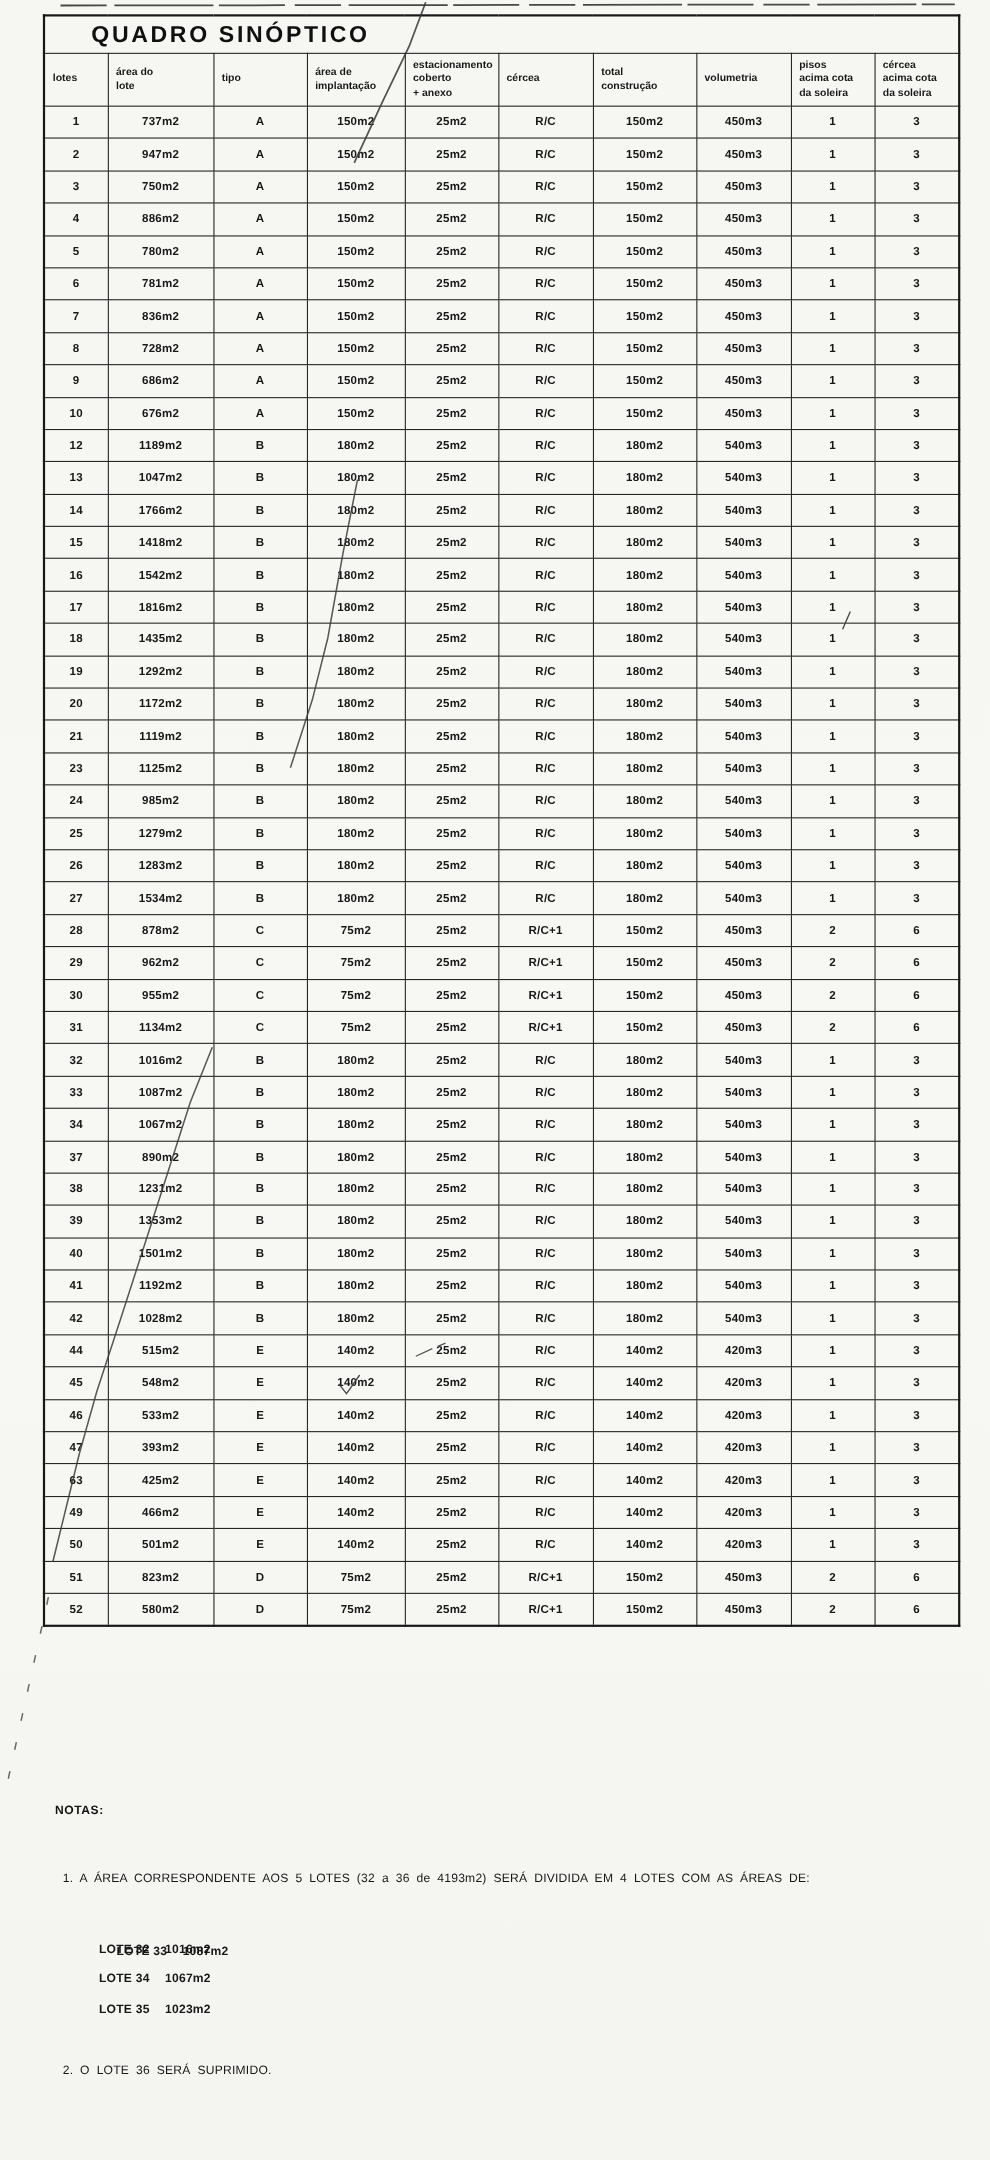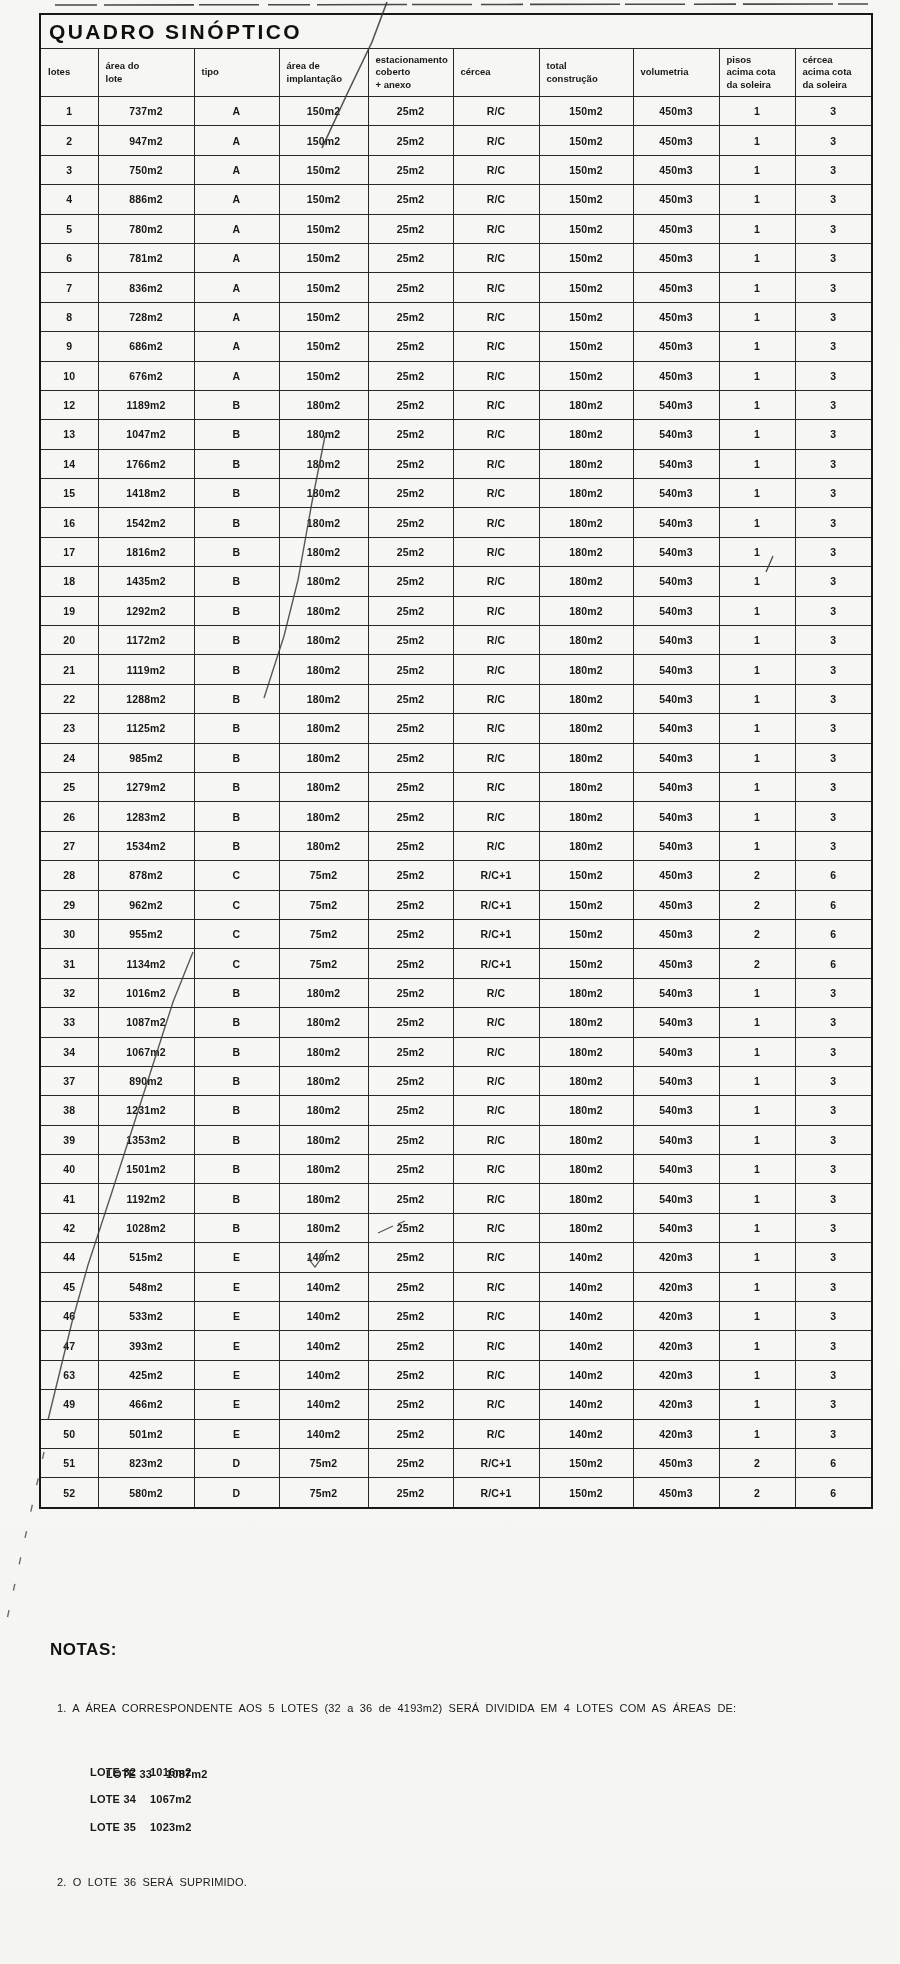--- a/index.html
+++ b/index.html
@@ -17,41 +17,41 @@
   }
   .quadro td,.quadro th{
     border:1.4px solid #2a2a2a;
     padding:0;
     font-weight:700;
     color:#1c1c1c;
   }
   tr.title-row td{
     height:33px;
     font-size:21px;letter-spacing:2.4px;font-weight:700;
-    text-align:left;padding-left:8px;vertical-align:middle;
+    text-align:left;padding-left:42px;vertical-align:middle;
     color:#141414;
   }
   tr.header-row th{
     height:47px;
     font-size:9.5px;line-height:1.3;
     text-align:left;vertical-align:middle;
     padding-left:7px;padding-right:2px;
     white-space:pre-line;
     font-weight:700;
   }
   tr.data-row td{
     height:28.4px;
     font-size:10.5px;
     text-align:center;vertical-align:middle;
     letter-spacing:0.2px;
   }
   .notes-block{position:absolute;left:0;top:0;width:900px;}
   .notes-heading{
     position:absolute;left:50px;top:1640px;
-    font-size:17px;font-weight:700;letter-spacing:0.5px;color:#181818;
+    font-size:11px;font-weight:700;letter-spacing:0.5px;color:#181818;
   }
   .note-line{
     position:absolute;
     font-size:11px;font-weight:400;letter-spacing:0.2px;word-spacing:3px;
     color:#1c1c1c;white-space:nowrap;
   }
   .note-1{left:57px;top:1702px;}
   .note-2{left:57px;top:1876px;}
   .sub-lote{
     position:absolute;left:90px;
@@ -344,32 +344,20 @@
           <td>B</td>
           <td>180m2</td>
           <td>25m2</td>
           <td>R/C</td>
           <td>180m2</td>
           <td>540m3</td>
           <td>1</td>
           <td>3</td>
         </tr>
         <tr class="data-row">
-          <td>22</td>
-          <td>1288m2</td>
-          <td>B</td>
-          <td>180m2</td>
-          <td>25m2</td>
-          <td>R/C</td>
-          <td>180m2</td>
-          <td>540m3</td>
-          <td>1</td>
-          <td>3</td>
-        </tr>
-        <tr class="data-row">
           <td>23</td>
           <td>1125m2</td>
           <td>B</td>
           <td>180m2</td>
           <td>25m2</td>
           <td>R/C</td>
           <td>180m2</td>
           <td>540m3</td>
           <td>1</td>
           <td>3</td>

